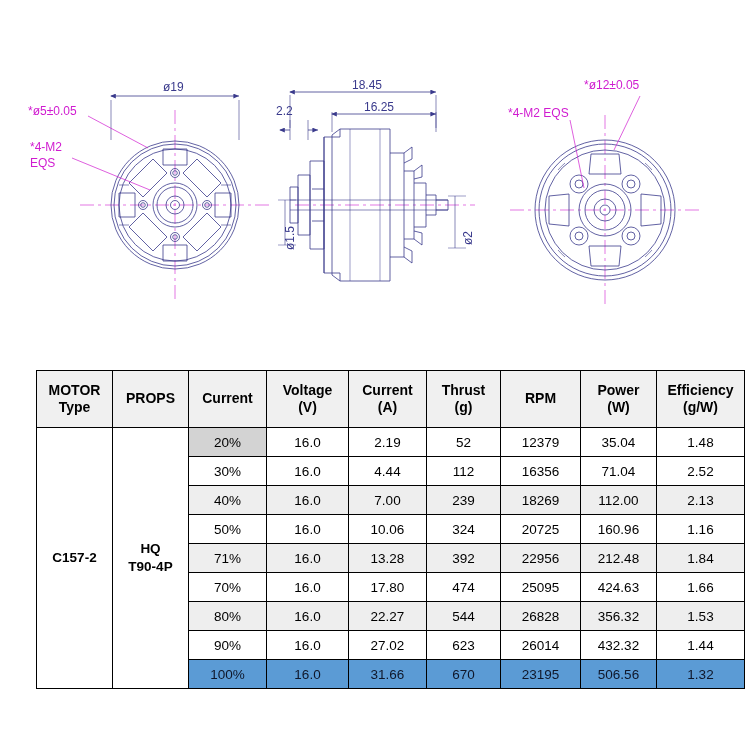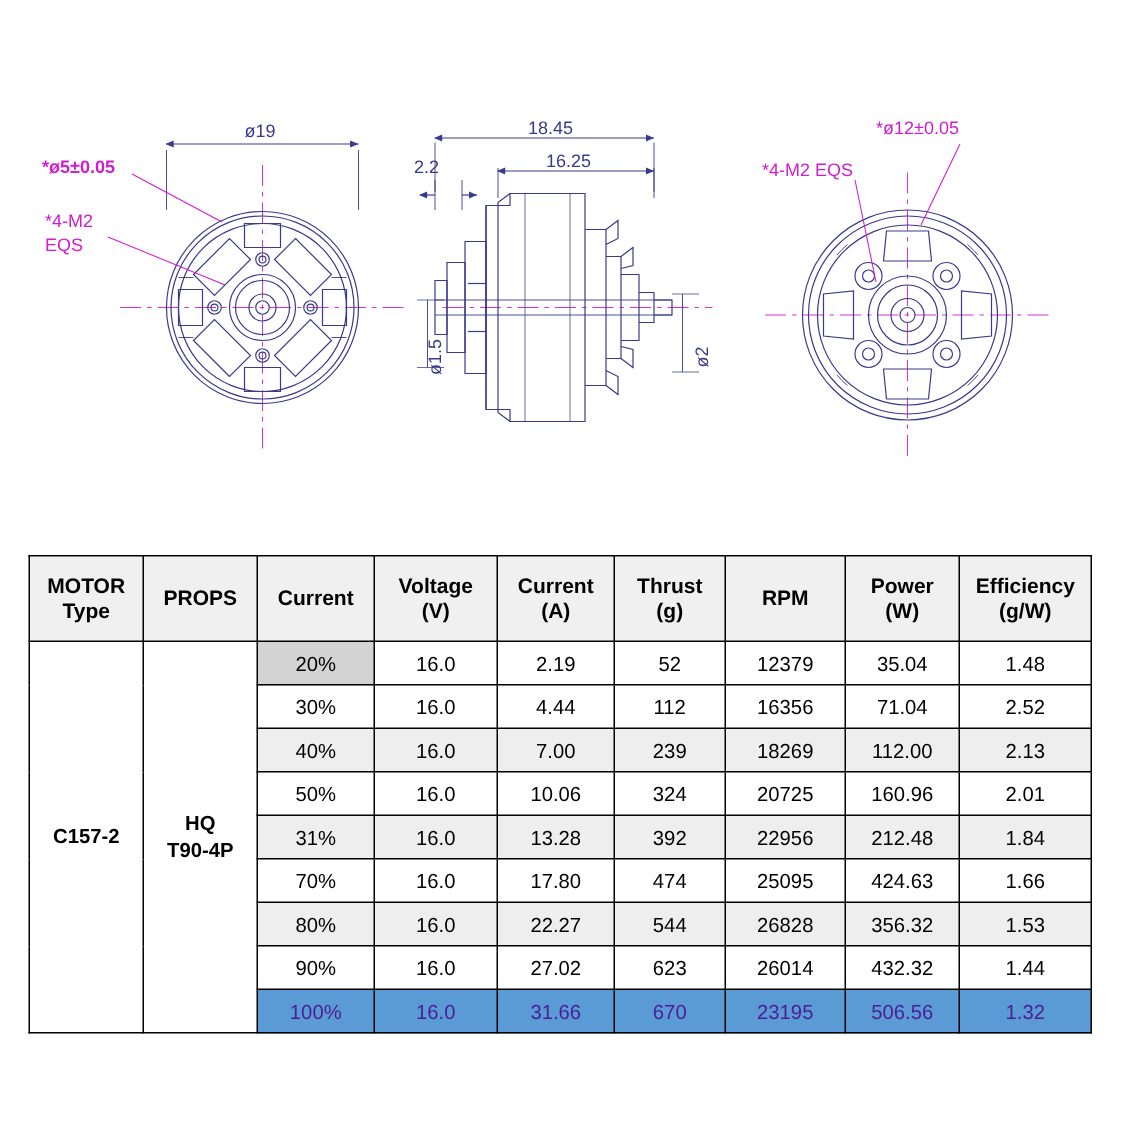--- a/index.html
+++ b/index.html
@@ -42,21 +42,21 @@
   }
   .svgwrap {
     position: absolute;
     left: 0;
     top: 0;
   }
 
   
   .table-wrap {
     position: absolute;
-    left: 19px;
+    left: 36px;
     top: 370px;
     width: 688px;
   }
   table.spec {
     border-collapse: collapse;
     width: 688px;
     table-layout: fixed;
   }
   table.spec th, table.spec td {
     border: 1px solid #000;
@@ -82,21 +82,21 @@
     line-height: 1.3;
   }
   tr.row-shaded td {
     background: #eeeeee;
   }
   td.throttle-first {
     background: #d3d3d3 !important;
   }
   tr.row-highlight td {
     background: #5b9bd5 !important;
-    color: #4c1d95;
+    color: #0f172a;
   }
 </style>
 </head>
 <body>
 
 <div class="page">
 
   <div class="drawing-area">
 
     <svg class="svgwrap" width="750" height="350" viewBox="0 0 750 350">
@@ -273,21 +273,21 @@
         </g>
 
         <g stroke="#d01bd0" stroke-width="0.7">
           <line x1="640" y1="96" x2="614" y2="150"></line>
           <line x1="570" y1="120" x2="584" y2="188"></line>
         </g>
       </g>
     </svg>
 
     <div class="dim-text" style="left:163px; top:80px;">ø19</div>
-    <div class="dim-text magenta" style="left:28px; top:104px;font-weight:bold;">*ø5±0.05</div>
+    <div class="dim-text magenta" style="left:28px; top:104px;">*ø5±0.05</div>
     <div class="dim-text magenta" style="left:30px; top:140px;">*4-M2</div>
     <div class="dim-text magenta" style="left:30px; top:156px;text-align:right;">EQS</div>
 
     <div class="dim-text" style="left:352px; top:78px;">18.45</div>
     <div class="dim-text" style="left:364px; top:100px;">16.25</div>
     <div class="dim-text" style="left:262px; top:104px;margin-left:14px;">2.2</div>
     <div class="dim-text vertical" style="left:283px; top:250px;">ø1.5</div>
     <div class="dim-text vertical" style="left:461px; top:245px;">ø2</div>
 
     <div class="dim-text magenta" style="left:572px; top:78px;margin-left:12px;">*ø12±0.05</div>
@@ -377,24 +377,24 @@
             <td>112.00</td>
             <td>2.13</td>
           </tr>
           <tr>
             <td>50%</td>
             <td>16.0</td>
             <td>10.06</td>
             <td>324</td>
             <td>20725</td>
             <td>160.96</td>
-            <td>2.01</td>
+            <td>1.16</td>
           </tr>
           <tr class="row-shaded">
-            <td>31%</td>
+            <td>71%</td>
             <td>16.0</td>
             <td>13.28</td>
             <td>392</td>
             <td>22956</td>
             <td>212.48</td>
             <td>1.84</td>
           </tr>
           <tr>
             <td>70%</td>
             <td>16.0</td>

